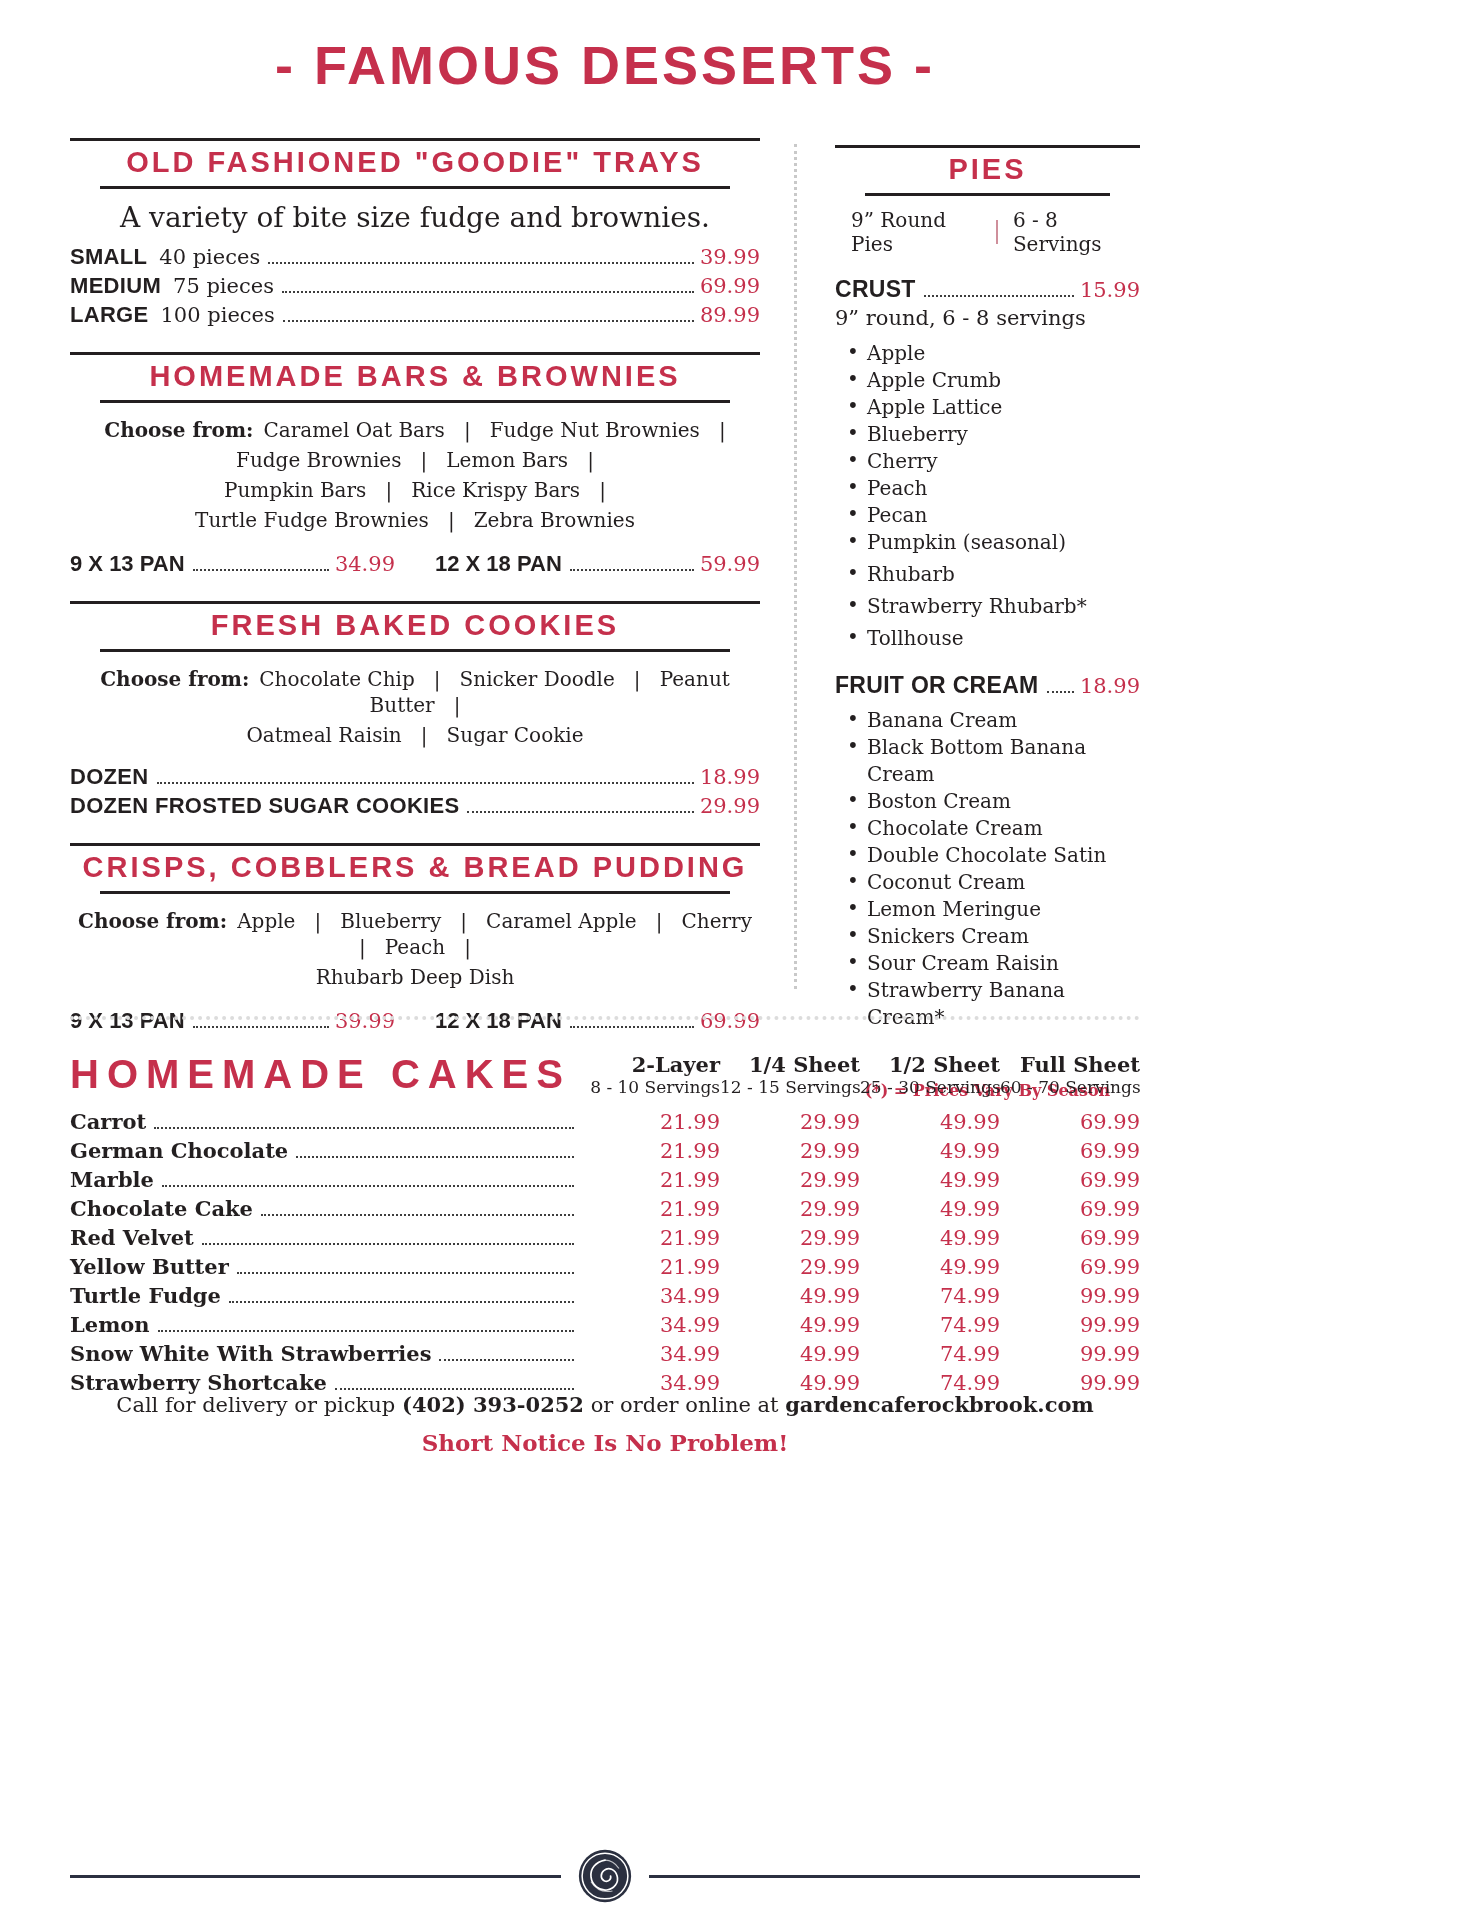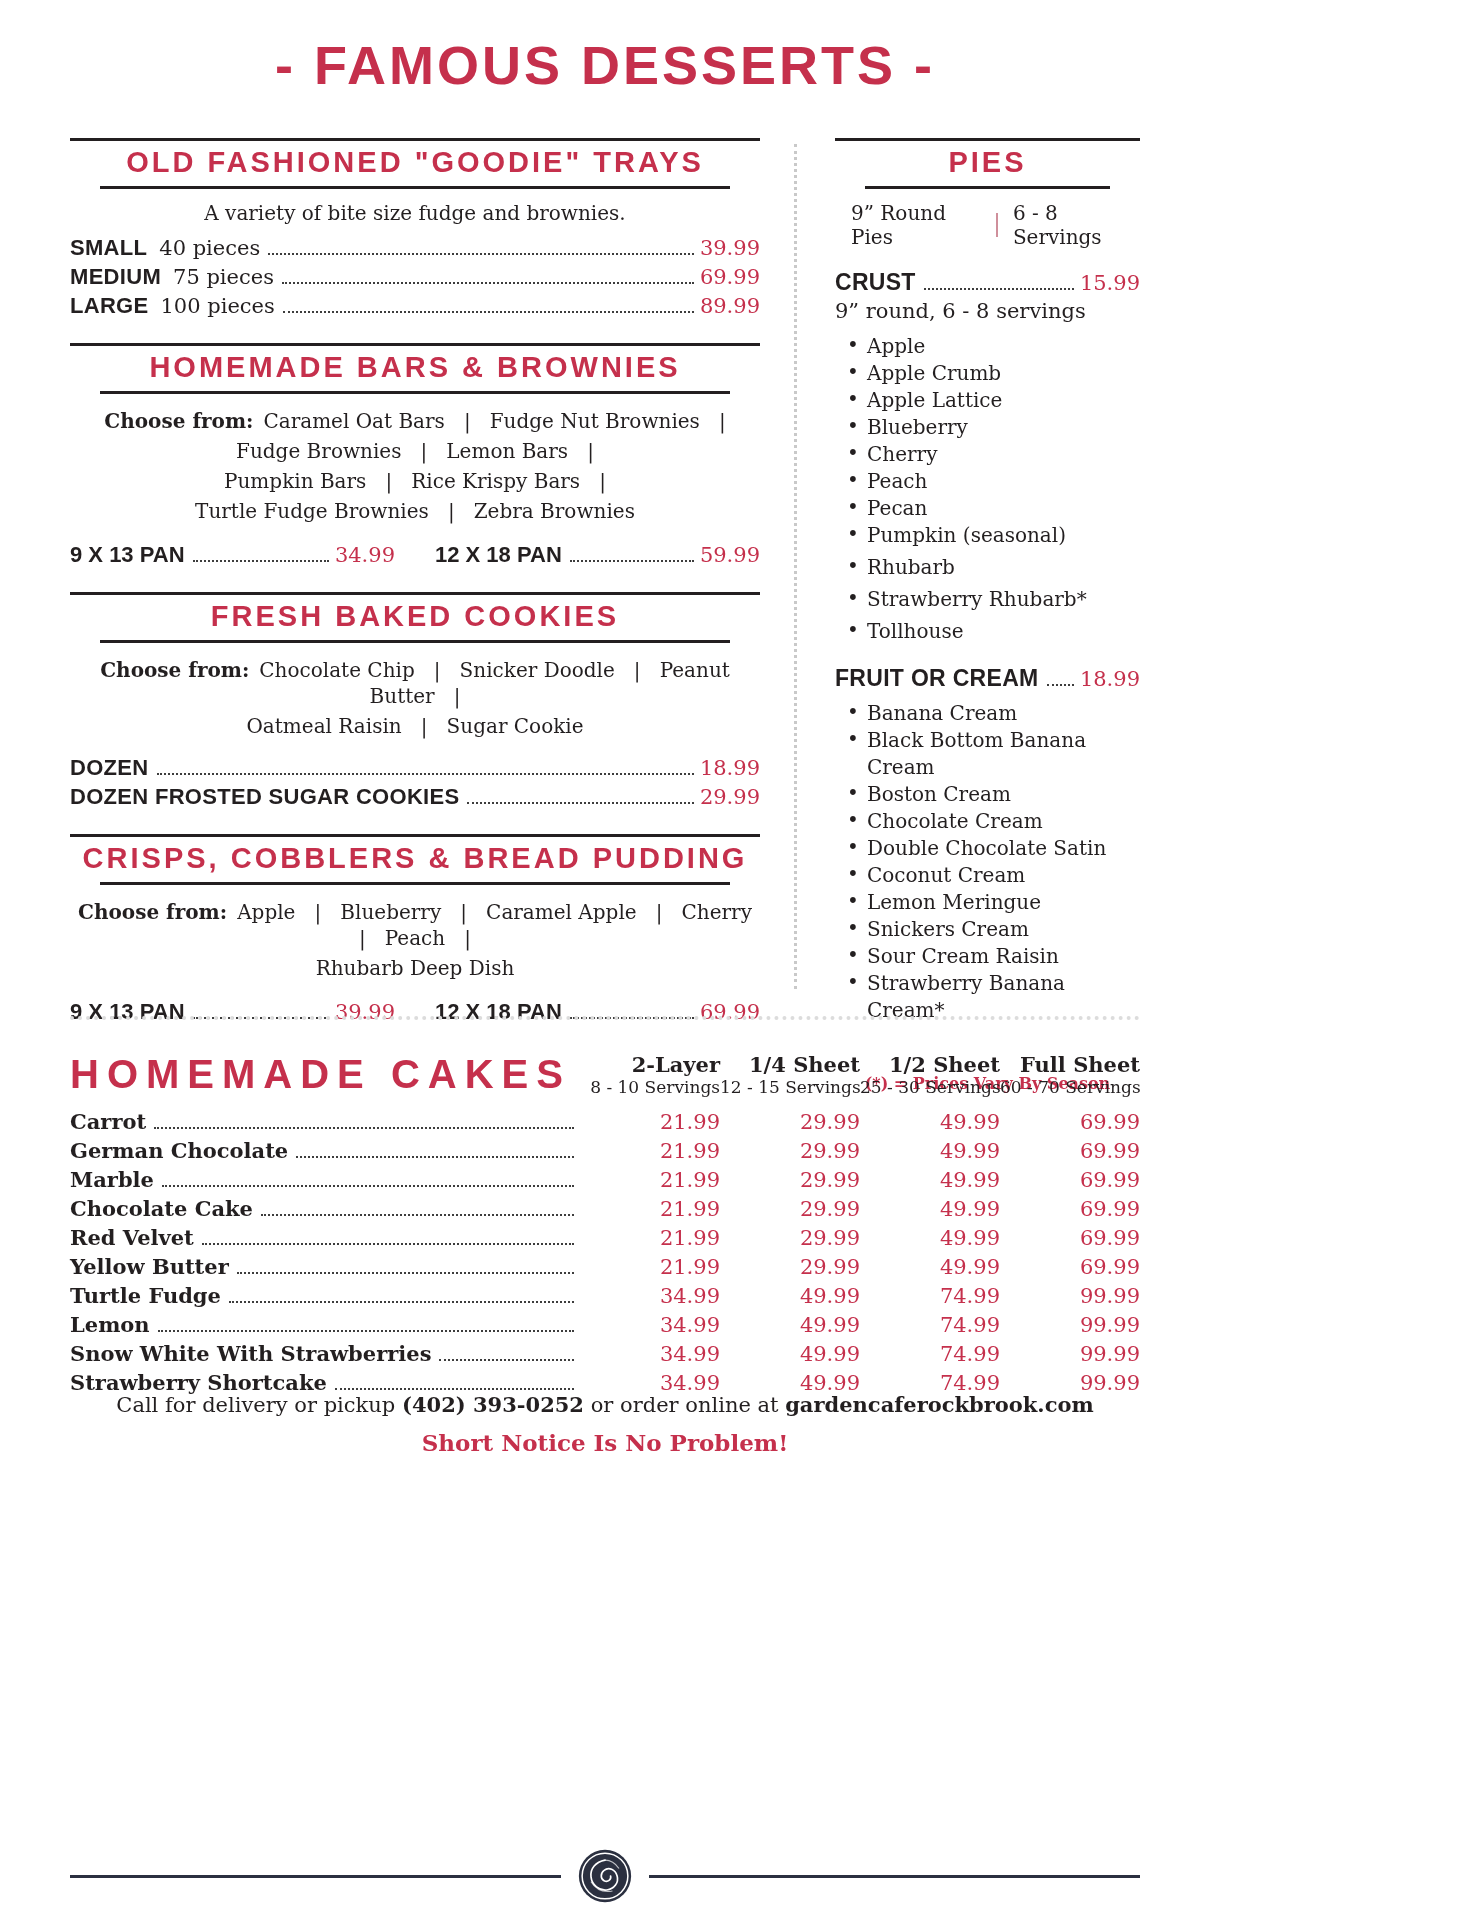--- a/index.html
+++ b/index.html
@@ -12,30 +12,30 @@
 
   .title{
     margin:0; position:absolute; top:34px; left:0; width:100%; text-align:center;
     font-family:"Liberation Sans", sans-serif; font-weight:900; font-size:54px;
     letter-spacing:3px; color:var(--accent); white-space:nowrap;
   }
 
   .columns{ position:absolute; top:138px; left:0; width:100%; }
   .v-divider{ position:absolute; left:724px; top:6px; height:845px; border-left:3px dotted #c9c9c9; }
   .col-left{ position:absolute; left:0; top:0; width:690px; }
-  .col-right{ position:absolute; left:765px; top:0; width:305px; }
+  .col-right{ position:absolute; left:765px; top:7px; width:305px; }
 
   .rule{ border-top:3px solid var(--ink); }
   .rule-inset{ margin:0 30px; }
   .sec{ margin-bottom:24px; }
   .sec-heading{
     margin:0; text-align:center; font-family:"Liberation Sans", sans-serif; font-weight:700;
     font-size:29px; letter-spacing:3px; color:var(--accent); padding:5px 0 7px; white-space:nowrap;
   }
-  .sec-desc{ margin:12px 0 10px; text-align:center; font-size:20px; }
+  .sec-desc{ margin:12px 0 10px; text-align:center; font-size:28px; }
 
   .price-row{ display:flex; align-items:baseline; margin-bottom:3px; font-size:21px; }
   .item-label{ font-family:"Liberation Sans", sans-serif; font-weight:800; font-size:22px; letter-spacing:.3px; white-space:nowrap; }
   .item-label.lg{ font-size:23px; }
   .item-detail{ margin-left:12px; white-space:nowrap; }
   .leader{ flex:1 1 auto; border-bottom:2.5px dotted #3d3d3d; margin:0 6px 5px 8px; min-width:16px; }
   .price{ color:var(--accent); white-space:nowrap; }
 
   .choose-block{ margin-top:14px; }
   .choose-line{ margin:0 0 4px; text-align:center; font-size:20px; line-height:26px; white-space:pre-wrap; }

